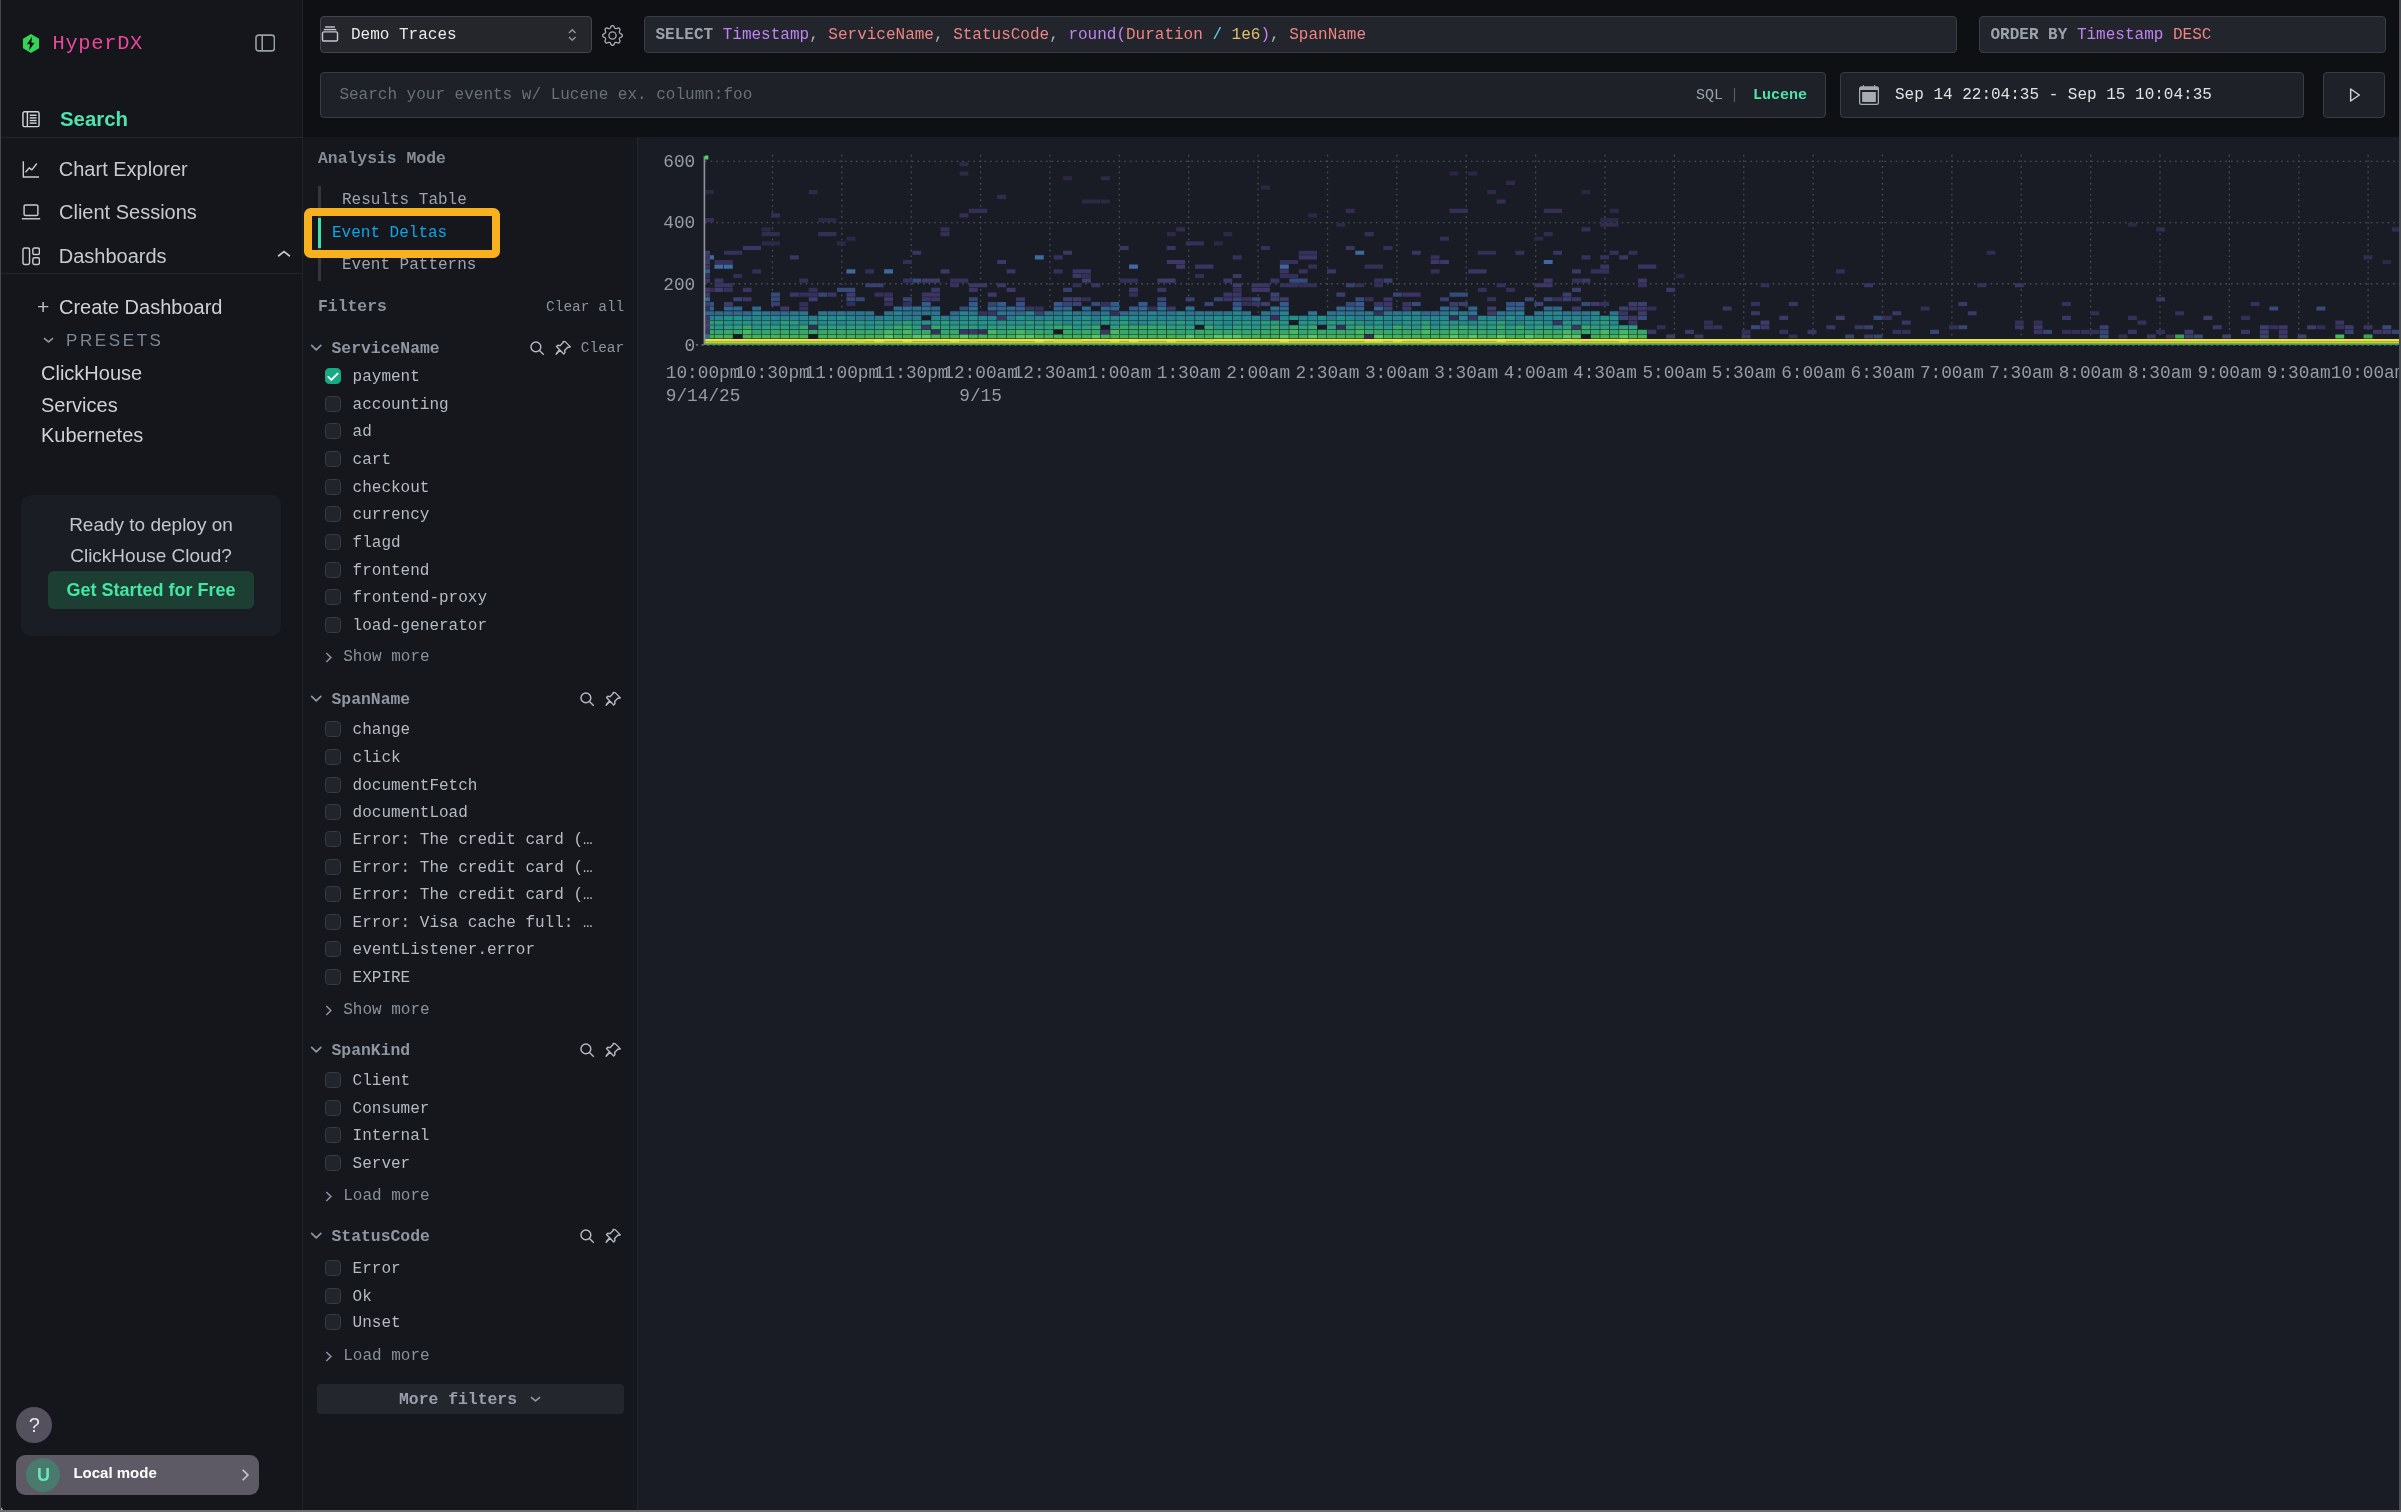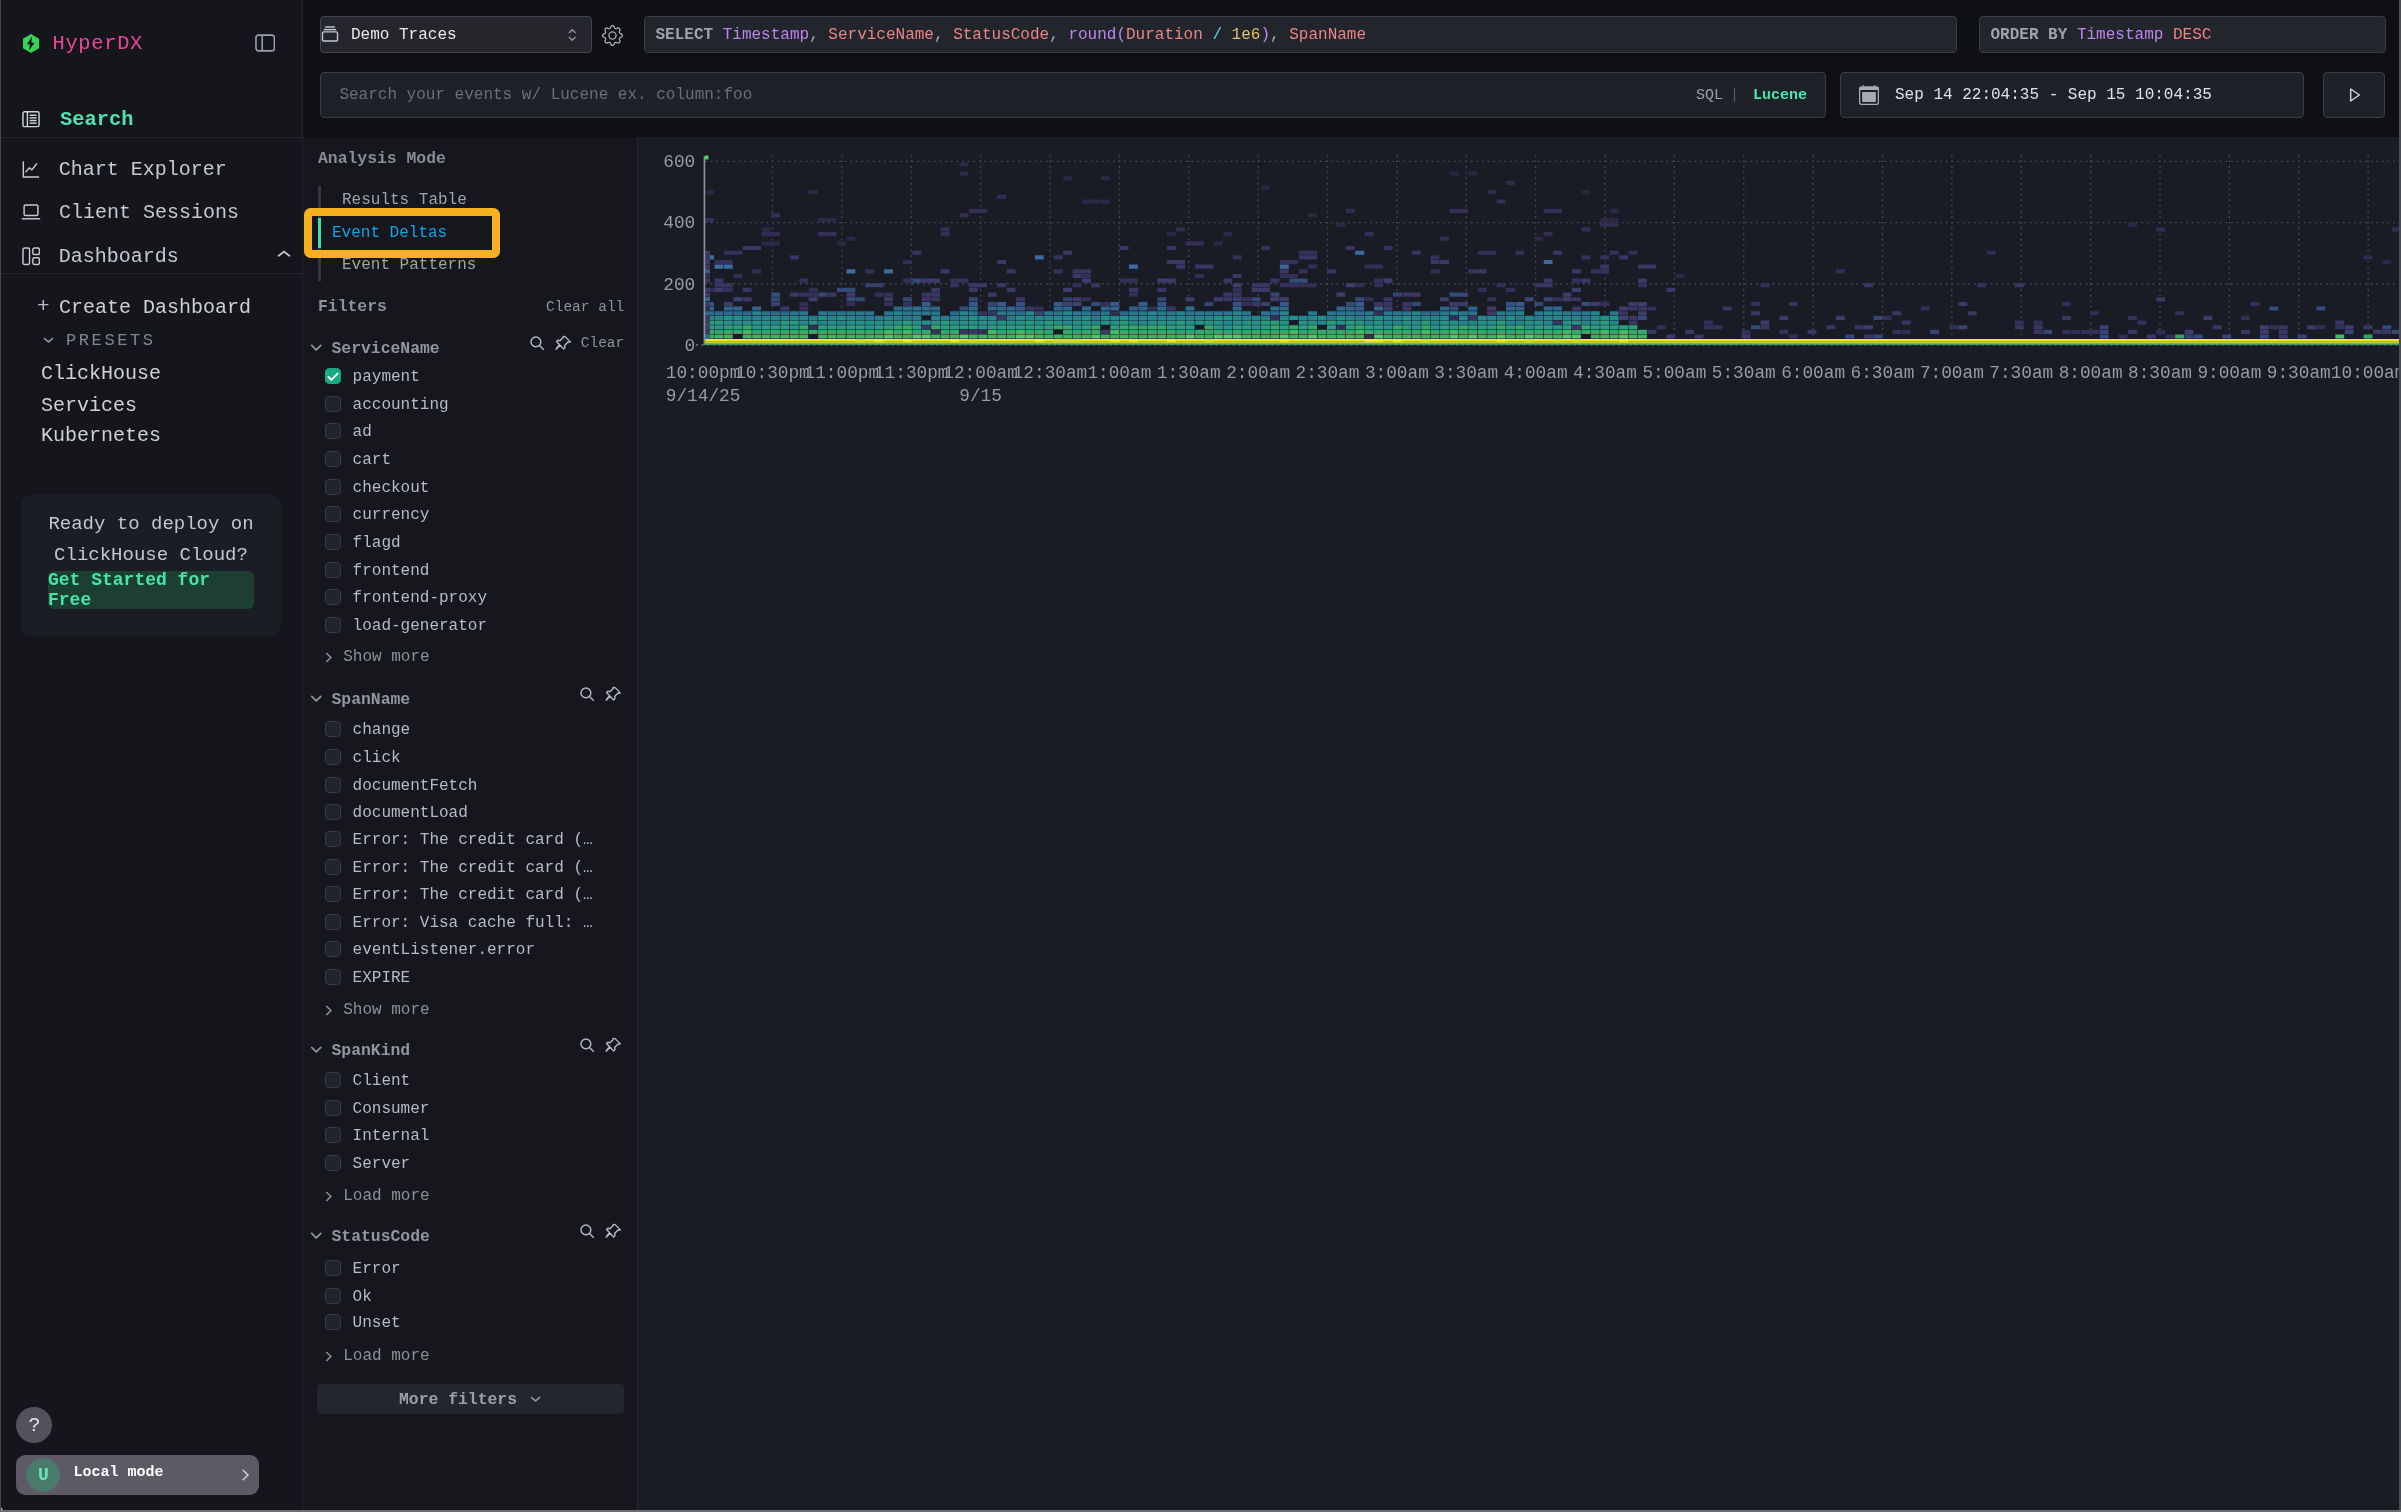--- a/index.html
+++ b/index.html
@@ -1,29 +1,29 @@
 <!DOCTYPE html>
 <html style="font-size:10.5px"><head><meta charset="utf-8"><style>
 *{margin:0;padding:0;box-sizing:border-box}
 html,body{width:2401px;height:1512px;overflow:hidden;background:#0e1014;
  font-family:"Liberation Mono",monospace;-webkit-font-smoothing:antialiased}
 .abs{position:absolute}
 .mono{font-family:"Liberation Mono",monospace}
-.sans{font-family:Liberation Mono, monospace}
+.sans{font-family:Liberation Sans, sans-serif}
 .row{display:flex;align-items:center}
 .grid{stroke:#484d55;stroke-width:2;stroke-dasharray:2.5 6}
 .grid2{stroke:#62676f;stroke-width:2.4;stroke-dasharray:3.5 5}
 .axl{fill:#959ba4;font-size:27px;font-family:"Liberation Mono",monospace}
 .cb{width:16.4px;height:16.4px;border-radius:4.6px;background:#21242a;border:1.3px solid #383c44;flex:none}
 .cb.on{background:#16ab83;border-color:#16ab83;display:flex;align-items:center;justify-content:center}
 .fitem{position:absolute;left:325px;display:flex;align-items:flex-start;gap:11.2px;height:28px;
  color:#b6bbc2;font-size:16px;white-space:nowrap}
 .fhead{position:absolute;left:309px;display:flex;align-items:center;gap:8px;height:26px;
  color:#9096a1;font-size:16.4px;font-weight:bold;white-space:nowrap}
-.hicons{position:absolute;display:flex;gap:9.2px;height:26px}
+.hicons{position:absolute;display:flex;align-items:center;gap:9.2px;height:26px}
 .ldmore{position:absolute;left:324px;display:flex;align-items:center;gap:10px;height:26px;
  color:#8b919b;font-size:16px}
 .inpt{position:absolute;background:#1e2127;border:1.3px solid #393d45;border-radius:4px}
 </style></head><body>
 <div class="abs" style="left:638px;top:137px;width:1763px;height:1375px;background:#191c25">
     <svg width="1763" height="592" viewBox="971 209 2681 900" style="position:absolute;left:0;top:0;font-family:'Liberation Mono',monospace">
       <line x1="1073" y1="246.0" x2="3652" y2="246.0" class="grid"></line>
       <line x1="1073" y1="339.0" x2="3652" y2="339.0" class="grid"></line>
       <line x1="1073" y1="432.0" x2="3652" y2="432.0" class="grid"></line>
       <line x1="1059" y1="525.0" x2="3652" y2="525.0" class="grid2"></line>

